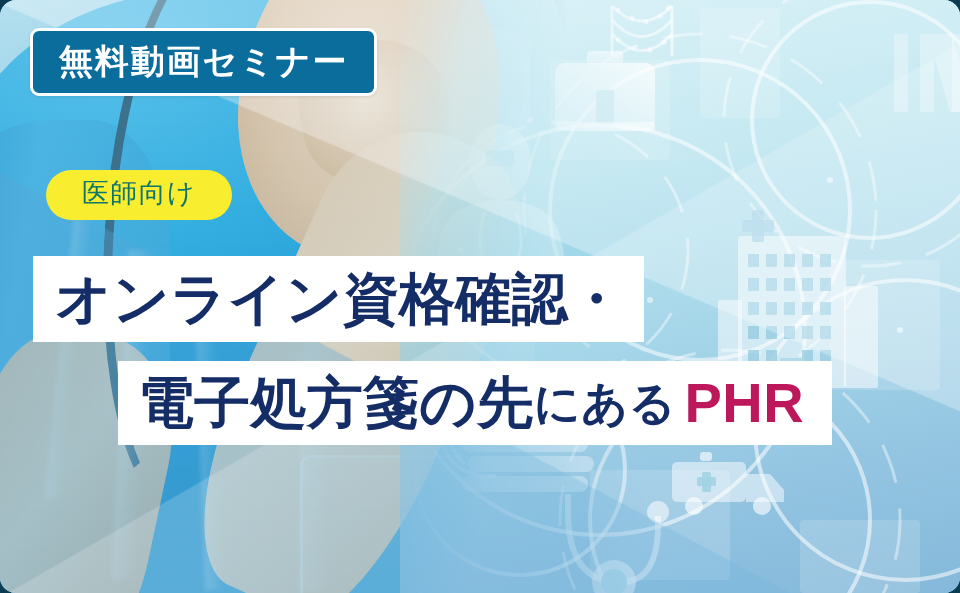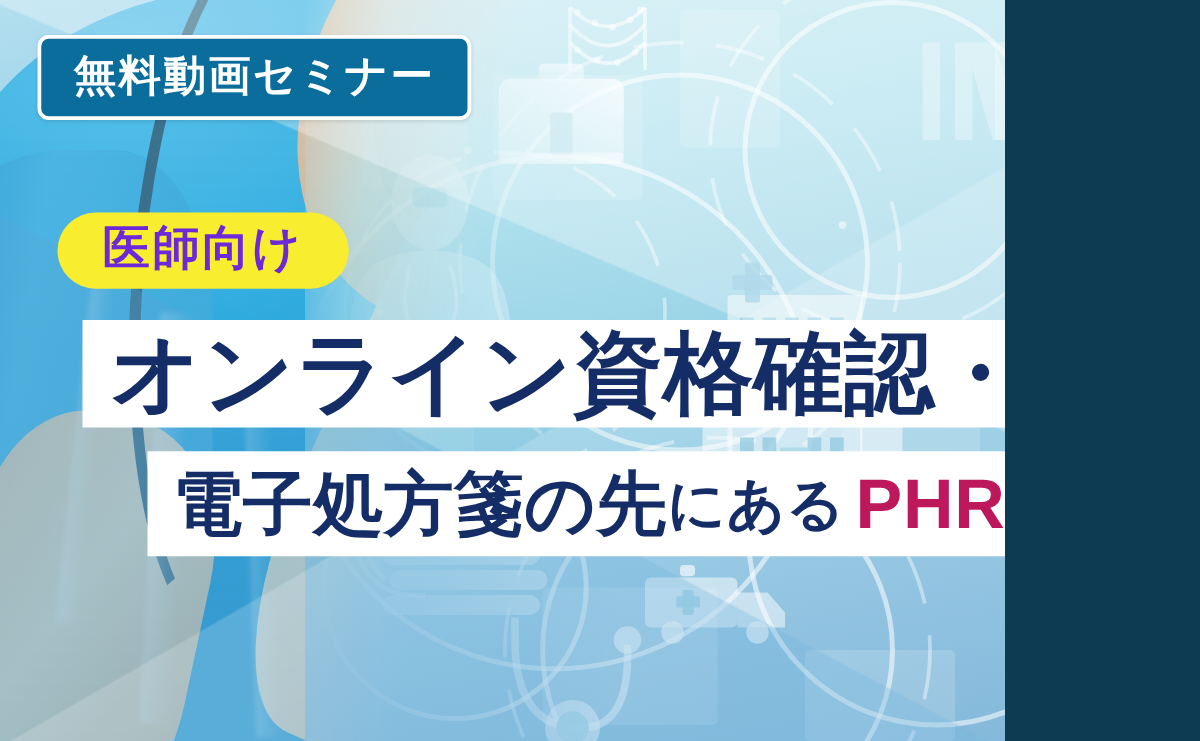--- a/index.html
+++ b/index.html
@@ -6,23 +6,24 @@
   html,body{margin:0;padding:0;}
   body{
     width:960px;height:593px;overflow:hidden;
     font-family:"Liberation Sans","DejaVu Sans",sans-serif;
     background:#0d3b52;
   }
 
   
   .banner{
     position:relative;
-    width:804px;height:593px;
+    width:960px;height:593px;
     overflow:hidden;
     background:#8fcfe6;
+    border-radius:16px;
   }
 
   
   .bg-base{
     position:absolute;inset:0;
     background:
       linear-gradient(160deg,#bfe6f2 0%,#9ed6ea 22%,#76bfdf 55%,#5fa9d2 80%,#7fbddf 100%);
   }
 
   
@@ -152,45 +153,44 @@
     white-space:nowrap;
     box-shadow:0 1px 3px rgba(0,0,0,.10);
   }
 
   
   .badge-target{
     position:absolute;left:46px;top:170px;
     padding:10px 36px 13px 36px;
     background:#f8ed2e;
     border-radius:999px;
-    color:#6d28d9;
-    font-size:38px;
-    font-weight:700;
+    color:#0f766e;
+    font-size:27px;
+    font-weight:400;
     letter-spacing:.05em;
     line-height:1.0;
     white-space:nowrap;
   }
 
   
   .headline-1,.headline-2{
     position:absolute;
     background:#ffffff;
     color:#152d67;
     white-space:nowrap;
     font-weight:700;
     line-height:1.0;
     display:flex;align-items:center;
   }
   .headline-1{
     left:33px;top:256px;
     height:86px;
     padding:0 20px 0 22px;
-    font-size:72px;
+    font-size:56px;
     letter-spacing:.005em;
-    margin-left:33px;
   }
   .headline-2{
     left:118px;top:361px;
     height:84px;
     padding:0 22px 0 20px;
     font-size:54px;
     letter-spacing:.005em;
   }
   .h2-main{font-size:56px;}
   .h2-sub{font-size:56px;letter-spacing:.01em;}

